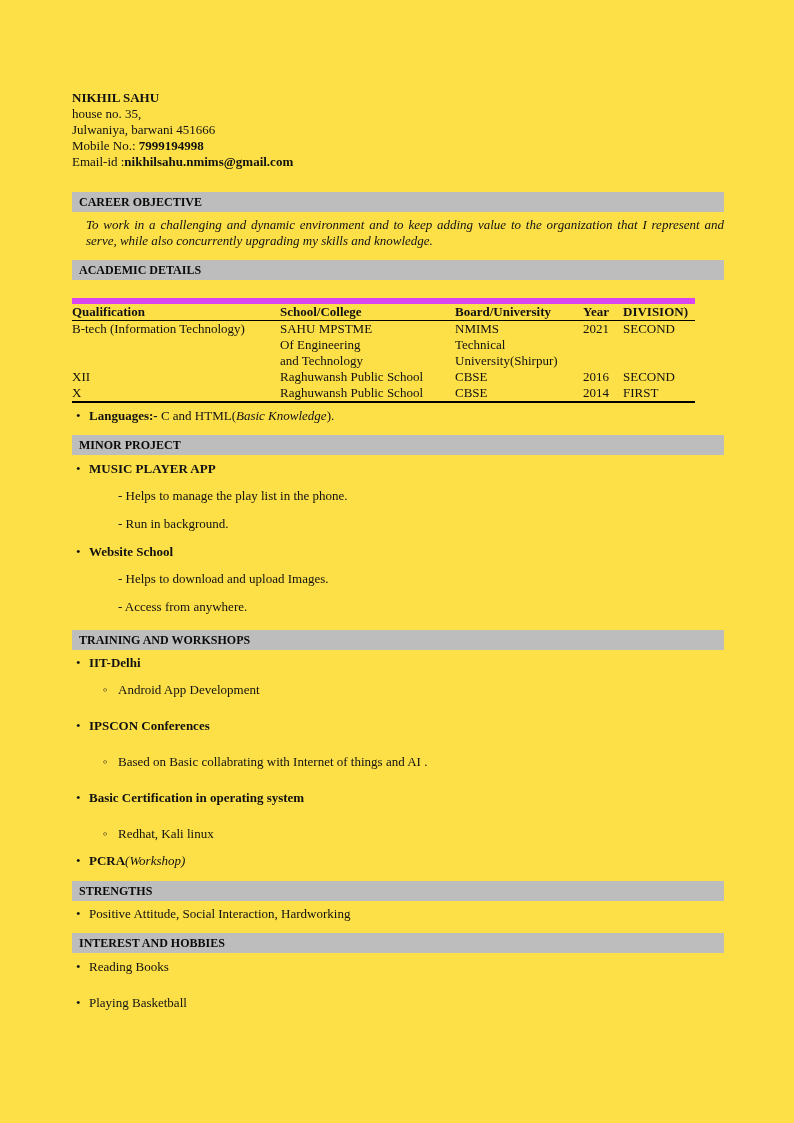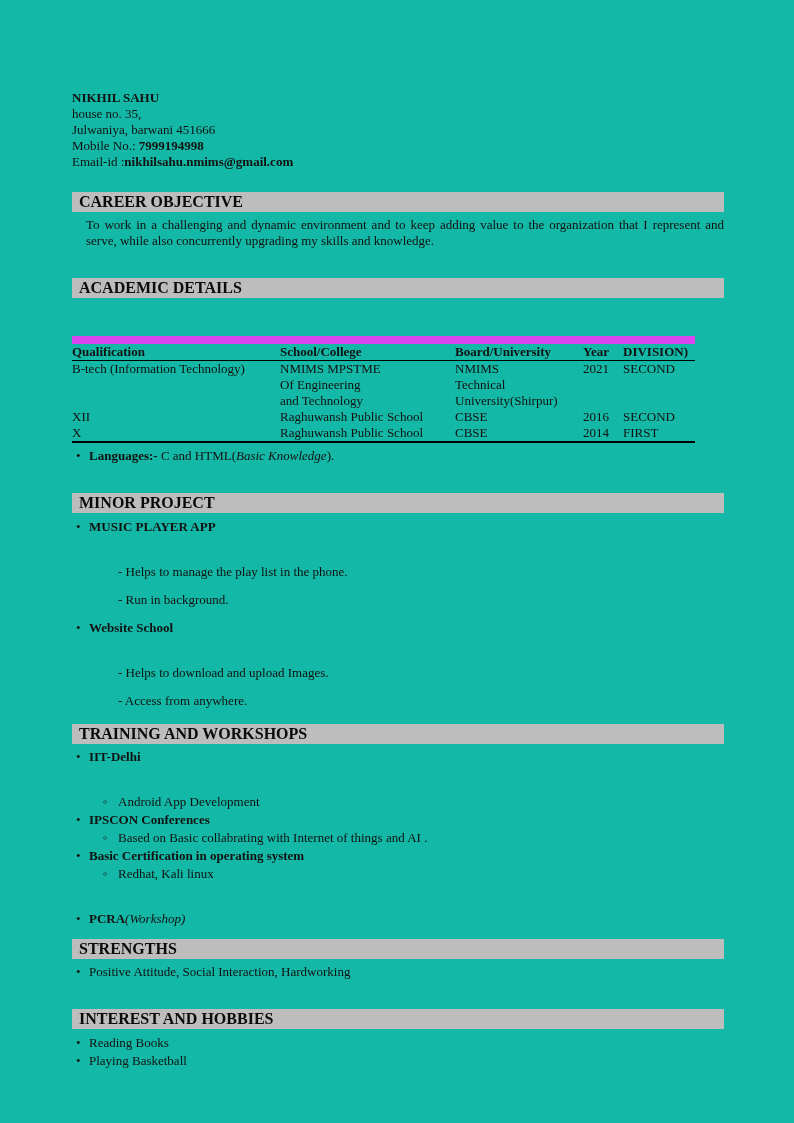--- a/index.html
+++ b/index.html
@@ -1,56 +1,57 @@
 <!DOCTYPE html>
 <html><head>
 <meta charset="utf-8">
 <style>
   html, body { margin: 0; padding: 0; background: #ffffff; }
   .page {
     position: relative;
     width: 794px;
     height: 1123px;
     margin: 0 auto;
-    background: #14b8a6;
+    background: #fde047;
     font-family: "Liberation Serif", serif;
     font-size: 13px;
     color: #111111;
     box-sizing: border-box;
     padding: 90px 70px 0 72px;
     overflow: hidden;
   }
   .contact div { line-height: 16px; }
   .bold { font-weight: bold; }
   b { font-weight: bold; }
   i { }
 
   .section-bar {
     background: #bdbdbd;
     height: 20px;
     line-height: 20px;
     font-weight: bold;
-    font-size: 16px;
+    font-size: 12px;
     padding-left: 7px;
     color: #0a0a0a;
   }
 
   .objective {
     margin: 5px 0 0 0;
     padding-left: 14px;
     text-align: justify;
     line-height: 16px;
+    font-style: italic;
   }
 
   table.academic {
     border-collapse: collapse;
     table-layout: fixed;
     width: 623px;
-    margin-top: 38px;
-    border-top: 8px solid #d946ef;
+    margin-top: 18px;
+    border-top: 6px solid #d946ef;
     border-bottom: 2px solid #000;
     font-size: 13px;
   }
   table.academic th, table.academic td {
     text-align: left;
     vertical-align: top;
     padding: 0 4px 0 0;
     line-height: 16px;
     font-weight: normal;
     white-space: pre-line;
@@ -83,22 +84,22 @@
   }
   .li2.circle::before {
     content: "\25E6";
     position: absolute;
     left: 31px;
     top: 0;
   }
 
   .mt5  { margin-top: 5px; }
   .mt6  { margin-top: 6px; }
-  .mt10 { margin-top: 2px; }
-  .mt11 { margin-top: 29px; }
+  .mt10 { margin-top: 20px; }
+  .mt11 { margin-top: 11px; }
   .mt12 { margin-top: 12px; }
   .mt15 { margin-top: 15px; }
   .mt20 { margin-top: 20px; }
   .mt22 { margin-top: 22px; }
 </style>
 </head>
 <body>
 
 <div class="page">
 
@@ -127,21 +128,21 @@
         <th>Qualification</th>
         <th>School/College</th>
         <th>Board/University</th>
         <th>Year</th>
         <th>DIVISION)</th>
       </tr>
     </thead>
     <tbody>
       <tr>
         <td>B-tech (Information Technology)</td>
-        <td>NMIMS MPSTME
+        <td>SAHU MPSTME
 Of Engineering
 and Technology</td>
         <td>NMIMS
 Technical
 University(Shirpur)</td>
         <td>2021</td>
         <td>SECOND</td>
       </tr>
       <tr>
         <td>XII</td>

